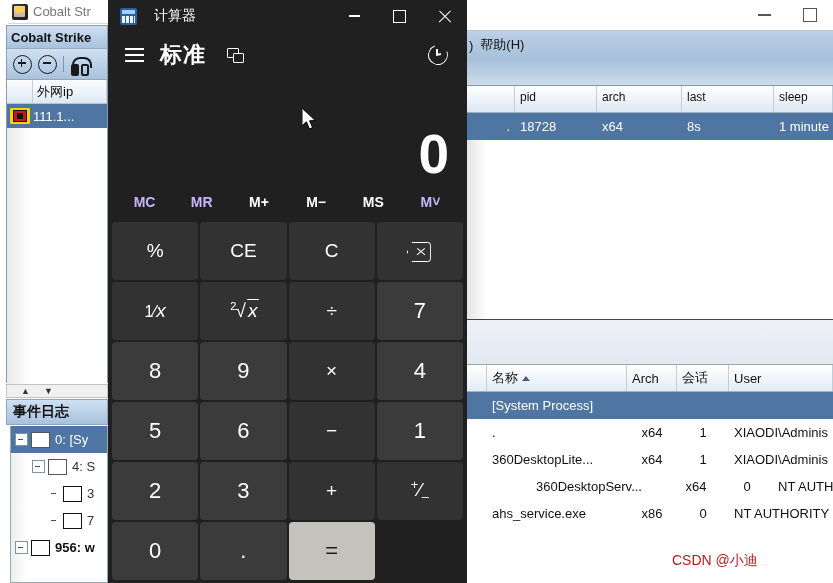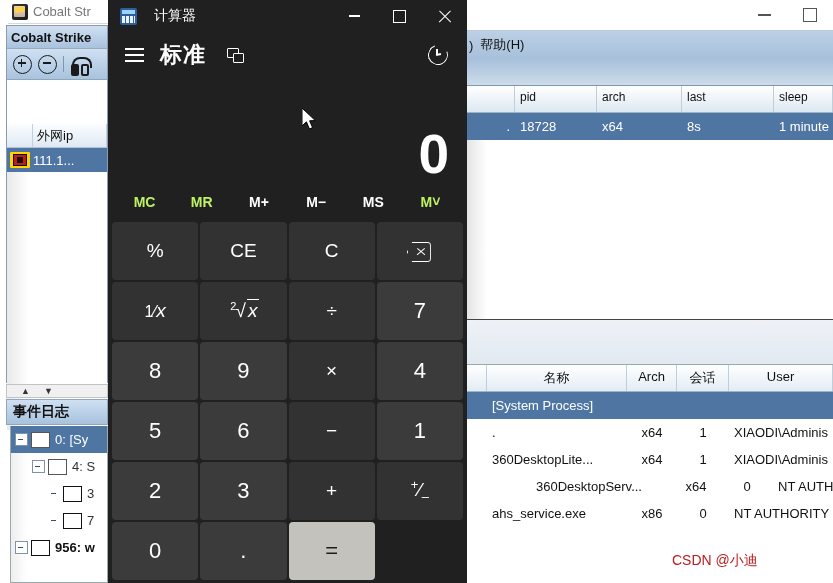--- a/index.html
+++ b/index.html
@@ -47,21 +47,21 @@
   .tb-sep{width:1px;height:16px;background:#8296ab;}
   .tb-head{width:20px;height:17px;position:relative;flex:none;}
   .tb-head:before{content:"";position:absolute;left:2px;top:1px;width:16px;height:9px;
     border:2px solid #1a1a1a;border-bottom:none;border-radius:8px 8px 0 0;}
   .tb-head:after{content:"";position:absolute;left:1px;top:8px;width:4px;height:8px;
     border:2px solid #1a1a1a;border-radius:2px;box-shadow:12px 0 0 -0px #1a1a1a inset;}
   .tb-head i{position:absolute;right:1px;top:8px;width:4px;height:8px;
     border:2px solid #1a1a1a;border-radius:2px;}
 
   .cs-table-head{height:23px;display:flex;border-bottom:1px solid #b5c4d4;
-    background:linear-gradient(#fbfdff,#dfe9f3);margin-top:44px;}
+    background:linear-gradient(#fbfdff,#dfe9f3);}
   .cs-th{font-size:13px;color:#111;padding:3px 4px;box-sizing:border-box;
     border-right:1px solid #c2cfdc;white-space:nowrap;overflow:hidden;}
   .cs-th.c0{width:26px;}
   .cs-th.c1{flex:1;}
   .cs-row{height:24px;display:flex;align-items:center;background:#4f76a3;color:#fff;}
   .cs-row .beacon-ico{width:20px;height:16px;margin:0 3px 0 3px;flex:none;position:relative;}
   .cs-row .beacon-ico:before{content:"";position:absolute;inset:0;
     background:#ffd400;border-radius:1px;}
   .cs-row .beacon-ico:after{content:"";position:absolute;left:3px;top:2px;right:3px;bottom:2px;
     background:#c11b1b;border:1.5px solid #111;box-sizing:border-box;}
@@ -115,21 +115,21 @@
   .r-cell{padding:0 5px;box-sizing:border-box;white-space:nowrap;overflow:hidden;}
   .r-blank{background:linear-gradient(90deg,#e4e4e4 0,#ffffff 20px,#ffffff 100%);}
   .r-statusbar{height:44px;background:linear-gradient(#eef2f7,#e2e9f1);
     border-top:1px solid #444;border-bottom:1px solid #9aa;}
 
   
   .p-thead{height:26px;display:flex;background:linear-gradient(#ffffff,#e2ecf5);
     border-bottom:1px solid #9fb3c7;}
   .p-th{font-size:13px;color:#111;padding:4px 5px;box-sizing:border-box;
     border-right:1px solid #c0cdda;white-space:nowrap;overflow:hidden;
-    display:flex;align-items:center;gap:4px;flex-direction:column;}
+    display:flex;align-items:center;gap:4px;}
   .sort-caret{width:0;height:0;border-left:4px solid transparent;border-right:4px solid transparent;
     border-bottom:5px solid #4a6074;}
   .p-row{height:27px;display:flex;align-items:center;font-size:13px;color:#111;}
   .p-row.sel{background:#4f76a3;color:#fff;}
   .p-cell{padding:0 5px;box-sizing:border-box;white-space:nowrap;overflow:hidden;}
 
   
   .watermark{position:absolute;left:672px;top:552px;font-size:14px;color:#b91c1c;
     white-space:nowrap;pointer-events:none;}
 
@@ -175,21 +175,21 @@
   .hist-ico em{position:absolute;left:13px;top:13.5px;width:5px;height:1.6px;background:#fff;
     transform-origin:0 50%;transform:rotate(-12deg);}
 
   .calc-display{height:104px;display:flex;align-items:flex-end;justify-content:flex-end;
     padding:0 18px 2px 0;}
   .calc-result{font-size:55px;font-weight:600;line-height:1;}
 
   .mem-row{height:36px;display:flex;align-items:center;padding:0 8px;}
   .mem-btn{flex:1;text-align:center;font-size:14px;font-weight:bold;color:#fff;height:32px;
     line-height:32px;border-radius:4px;}
-  .mem-btn.dim{color:#bef264;font-weight:600;}
+  .mem-btn.dim{color:#c4b5fd;font-weight:600;}
 
   .keypad{padding:2px 4px 0 4px;display:grid;grid-template-columns:repeat(4,1fr);
     grid-auto-rows:58px;gap:2px;}
   .key{background:#323232;border-radius:4px;display:flex;align-items:center;justify-content:center;
     font-size:19px;color:#fff;user-select:none;}
   .key.num{background:#3b3b3b;font-size:22px;}
   .key.eq{background:#c3c2bd;color:#1b1b1b;font-size:22px;}
   .key .sup{font-size:12px;vertical-align:super;}
   .bksp{position:relative;width:26px;height:18px;}
   .bksp:before{content:"";position:absolute;left:0;top:0;width:22px;height:18px;

